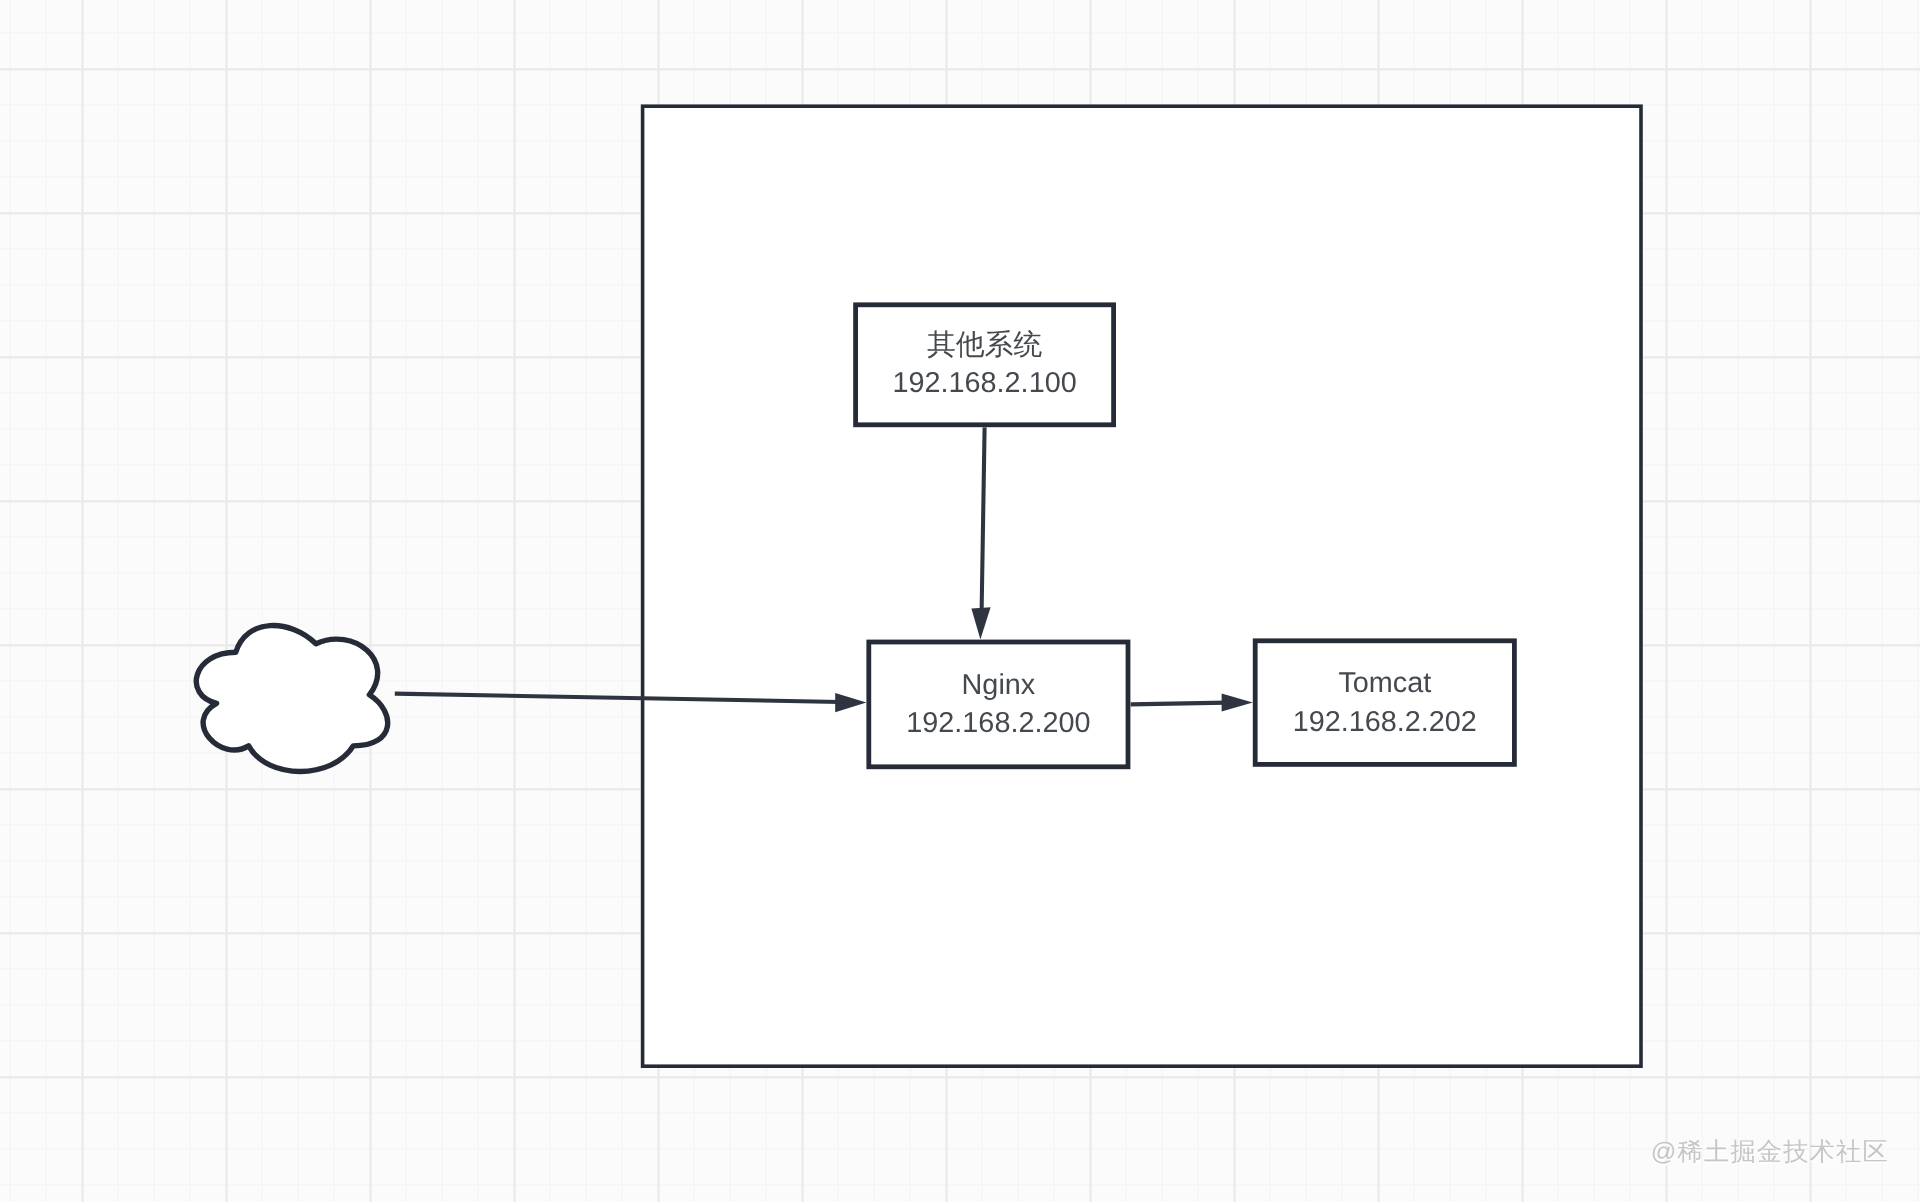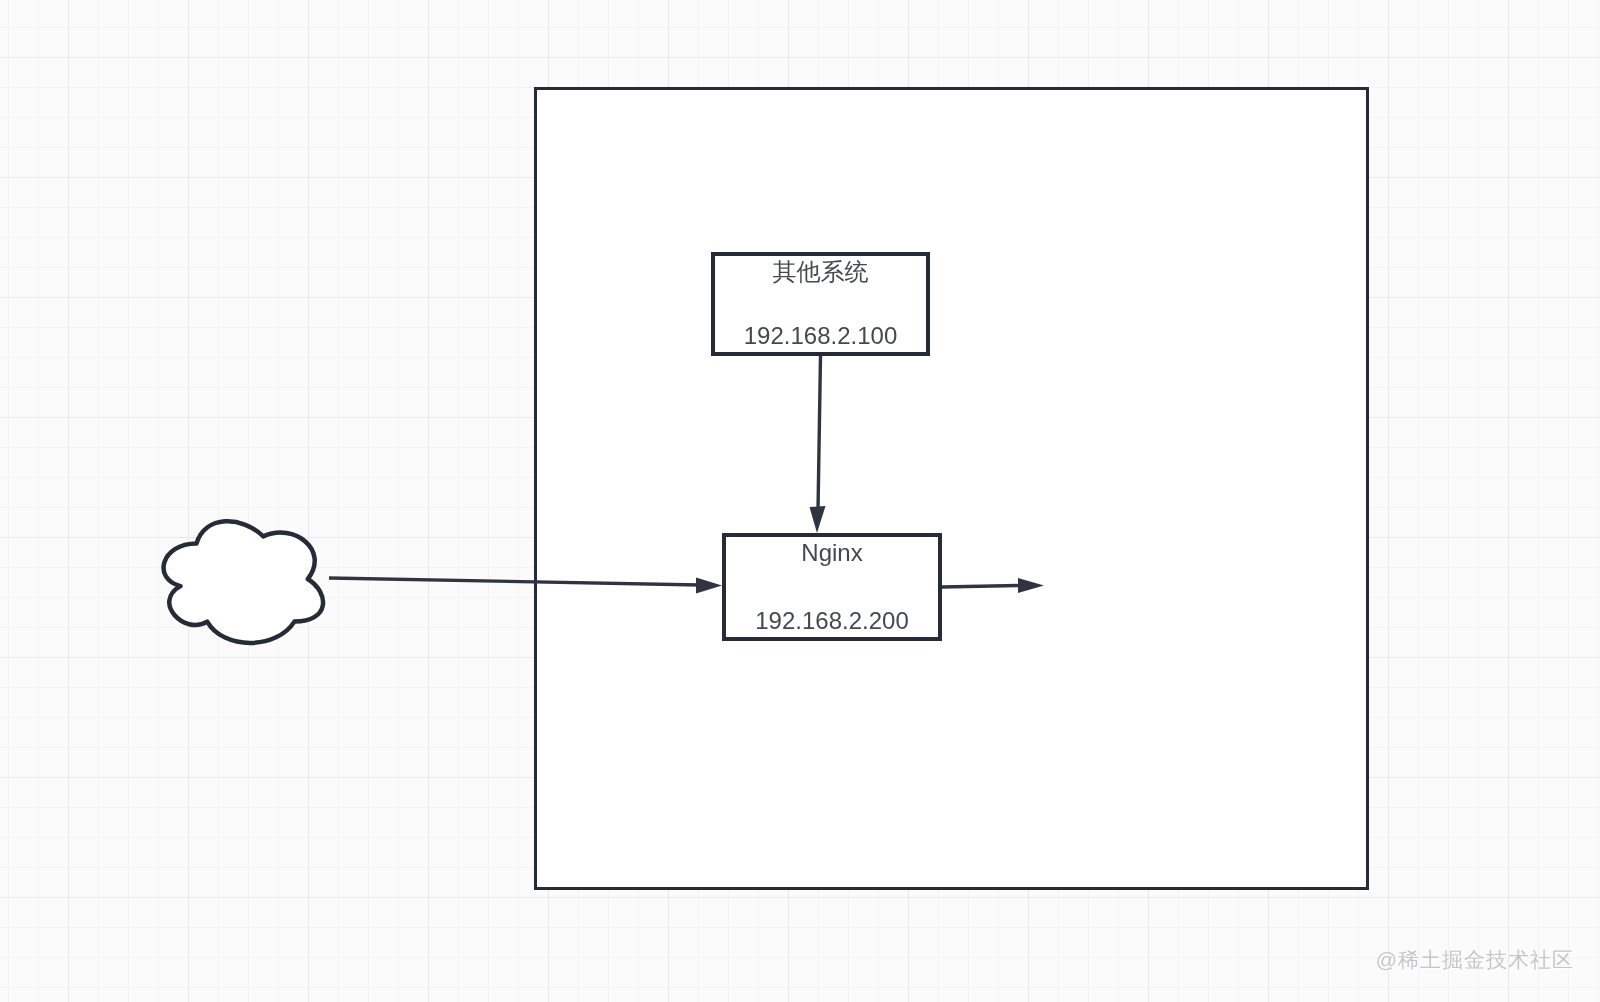--- a/index.html
+++ b/index.html
@@ -43,21 +43,21 @@
     pointer-events: none;
   }
   .node {
     position: absolute;
     background: #ffffff;
     border: 4px solid #252c38;
     box-sizing: border-box;
     display: flex;
     flex-direction: column;
     align-items: center;
-    justify-content: space-between;
+    justify-content: center;
     text-align: center;
     color: #44494f;
     font-size: 24px;
     line-height: 32px;
   }
   .node-other-system { left: 711px; top: 252px; width: 219px; height: 104px; }
   .node-nginx        { left: 722px; top: 533px; width: 220px; height: 108px; }
   .node-tomcat       { left: 1044px; top: 532px; width: 220px; height: 107px; }
   .watermark {
     position: absolute;
@@ -106,16 +106,20 @@
   <div class="node node-other-system">
     <span>其他系统</span>
     <span>192.168.2.100</span>
   </div>
 
   <div class="node node-nginx">
     <span>Nginx</span>
     <span>192.168.2.200</span>
   </div>
 
+  <div class="node node-tomcat">
+    <span>Tomcat</span>
+    <span>192.168.2.202</span>
+  </div>
 
   <div class="watermark">@稀土掘金技术社区</div>
 
 </div>
 
 </body></html>

